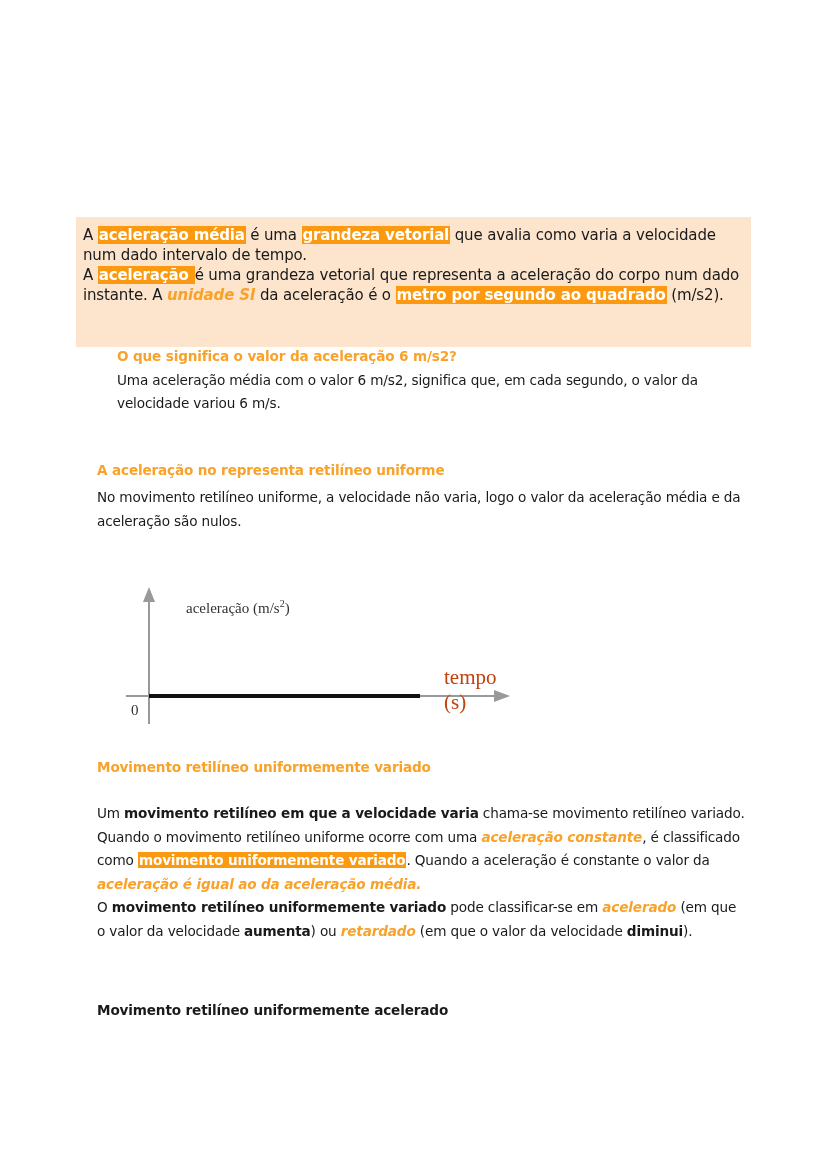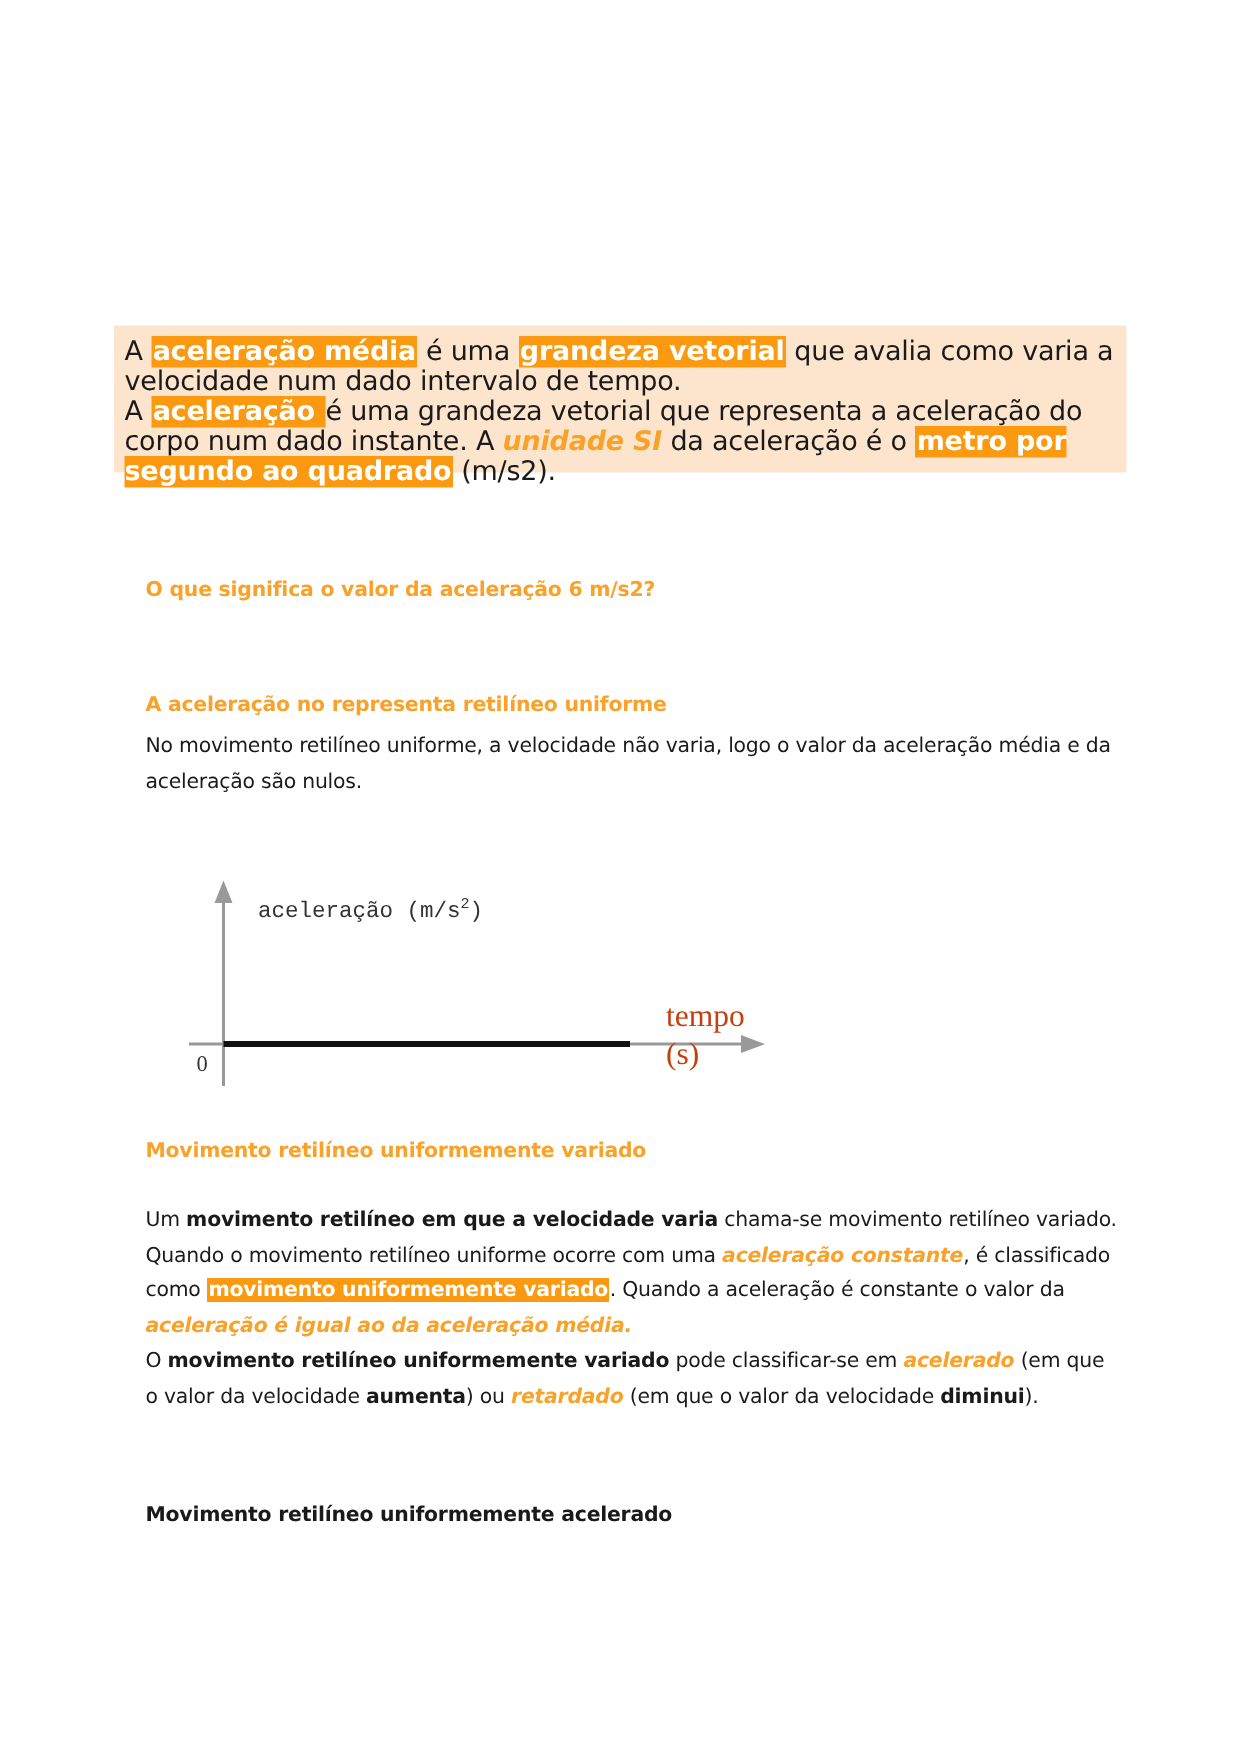--- a/index.html
+++ b/index.html
@@ -1,45 +1,46 @@
 <!DOCTYPE html>
 <html><head>
 <meta charset="utf-8">
 <style>
   html, body { margin: 0; padding: 0; }
   body {
     width: 828px; height: 1171px; background: #ffffff; position: relative;
     font-family: "DejaVu Sans", sans-serif; color: #1a1a1a; overflow: hidden;
   }
   .box {
-    position: absolute; left: 76px; top: 217px; width: 675px; height: 98px;
+    position: absolute; left: 76px; top: 217px; width: 675px; height: 130px;
     background: #fce5cc; box-sizing: border-box; padding: 8px 7px;
-    font-size: 18px; line-height: 20px; letter-spacing: -0.15px;
+    font-size: 15px; line-height: 20px; letter-spacing: -0.15px;
   }
   .hl { background: #fb9a10; color: #fff; font-weight: bold; padding: 0 1px; }
   .or { color: #f9a22a; font-weight: bold; font-style: italic; }
   .b { font-weight: bold; margin-top: 20px; }
   .sec { position: absolute; left: 97px; width: 650px; font-size: 13.6px; line-height: 23.5px; letter-spacing: -0.15px; }
   .h { color: #f9a22a; font-weight: bold; }
   .hdark { color: #1a1a1a; font-weight: bold; }
   .chart { position: absolute; left: 120px; top: 582px; width: 400px; height: 145px; }
-  .chart .ylabel { position: absolute; left: 52px; top: 16px; font-family: Liberation Mono, monospace; font-size: 15px; color: #333; }
+  .chart .ylabel { position: absolute; left: 66px; top: 16px; font-family: Liberation Serif, serif; font-size: 15px; color: #333; }
   .chart .xlabel { position: absolute; left: 324px; top: 83px; font-family: "Liberation Serif", serif; font-size: 21px; color: #c2410c; }
   .chart .zero { position: absolute; left: 11px; top: 120px; font-family: "Liberation Serif", serif; font-size: 15px; color: #333; }
 </style>
 </head>
 <body>
 
 <div class="box">
   <div><span>A </span><span class="hl">aceleração média</span><span> é uma </span><span class="hl">grandeza vetorial</span><span> que avalia como varia a velocidade num dado intervalo de tempo.</span></div>
   <div><span>A </span><span class="hl">aceleração </span><span>é uma grandeza vetorial que representa a aceleração do corpo num dado instante. A </span><span class="or">unidade SI</span><span> da aceleração é o </span><span class="hl">metro por segundo ao quadrado</span><span> (m/s2).</span></div>
 </div>
 
-<div class="sec" style="top:382px;">
+<div class="sec" style="top:345px;margin-left:20px;">
   <div class="h">O que significa o valor da aceleração 6 m/s2?</div>
+  <div>Uma aceleração média com o valor 6 m/s2, significa que, em cada segundo, o valor da velocidade variou 6 m/s.</div>
 </div>
 
 <div class="sec" style="top:459px;">
   <div class="h">A aceleração no representa retilíneo uniforme</div>
 </div>
 <div class="sec" style="top:486px;">
   <div>No movimento retilíneo uniforme, a velocidade não varia, logo o valor da aceleração média e da aceleração são nulos.</div>
 </div>
 
 <div class="chart">

